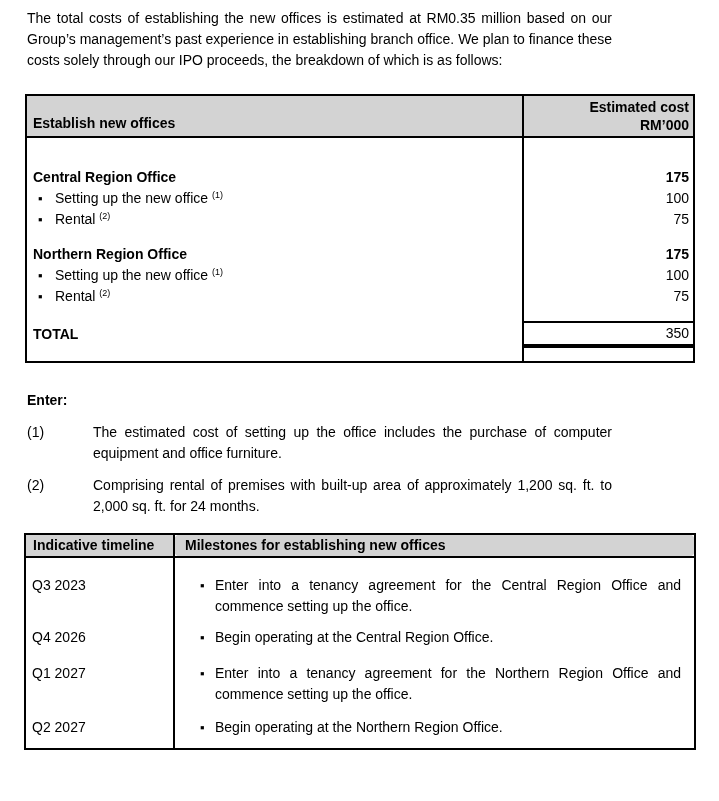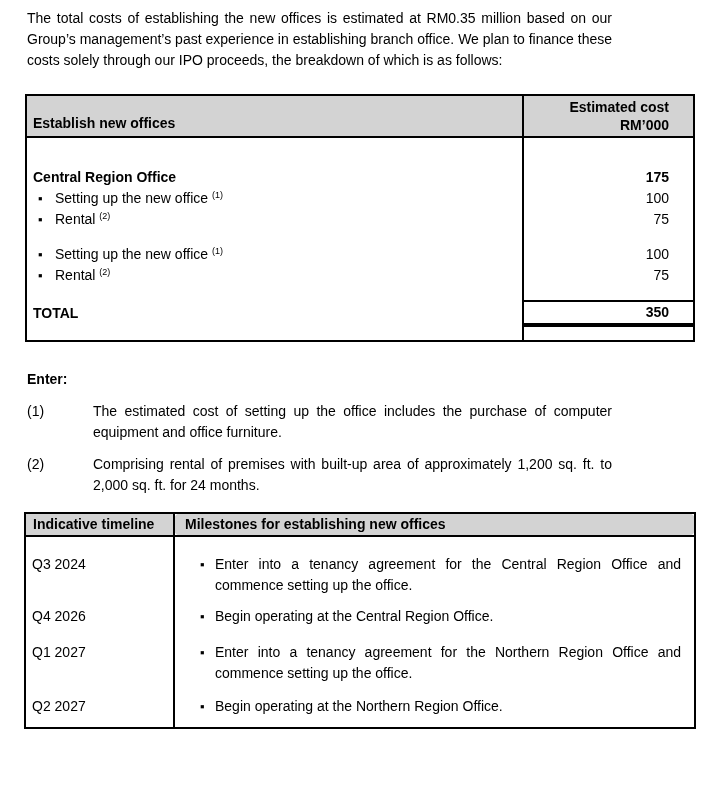--- a/index.html
+++ b/index.html
@@ -22,21 +22,21 @@
   
   table.cost-table {
     border-collapse: collapse;
     table-layout: fixed;
     width: 670px;
     margin: 23px 0 0 -2px;
     border: 2px solid var(--line);
   }
   .cost-table td { vertical-align: top; padding: 0; font-size: 14px; line-height: 21px; }
   .cost-table td.c1 { padding-left: 6px; }
-  .cost-table td.c2 { border-left: 2px solid var(--line); text-align: right; padding-right: 24px; }
+  .cost-table td.c2 { border-left: 2px solid var(--line); text-align: right; padding-right: 4px; }
   .cost-table tr.hdr td {
     background: var(--header-bg);
     border-bottom: 2px solid var(--line);
     font-weight: bold;
     height: 39px;
   }
   .cost-table tr.hdr td.c1 { vertical-align: bottom; padding-bottom: 2px; }
   .cost-table tr.hdr td.c2 { vertical-align: top; line-height: 18px; padding-top: 2px; padding-bottom: 2px; }
   .cost-table tr.sp-a td { height: 30px; }
   .cost-table tr.sp-b td { height: 14px; }
@@ -45,21 +45,21 @@
   .section-title { font-weight: bold; }
   .amt-bold { font-weight: bold; }
   .bullet-line .blt {
     display: inline-block;
     width: 17px;
     margin-left: 5px;
     font-size: 13px;
   }
   .cost-table tr.total td.c1 { font-weight: bold; padding-top: 2px; }
   .cost-table tr.total td.c2 {
-    font-weight: bold;
+    font-weight: normal;
     border-top: 2px solid var(--line);
     border-bottom: 4px solid var(--line);
   }
 
   
   .notes-heading { font-weight: bold; margin-top: 27px; }
   .note { display: flex; margin-top: 11px; }
   .note-ref { width: 66px; flex: 0 0 66px; }
   .note-text { flex: 1; text-align: justify; }
 
@@ -136,20 +136,24 @@
       </td>
       <td class="c2">75</td>
     </tr>
 
     <tr class="sp-b">
           <td class="c1"></td>
           <td class="c2"></td>
         </tr>
 
     <tr>
+      <td class="c1 section-title">Northern Region Office</td>
+      <td class="c2 amt-bold">175</td>
+    </tr>
+    <tr>
       <td class="c1 bullet-line">
         <span class="blt">▪</span><span>Setting up the new office</span> <sup>(1)</sup>
       </td>
       <td class="c2">100</td>
     </tr>
     <tr>
       <td class="c1 bullet-line">
         <span class="blt">▪</span><span>Rental</span> <sup>(2)</sup>
       </td>
       <td class="c2">75</td>
@@ -188,21 +192,21 @@
     <colgroup>
         <col style="width:149px">
         <col>
       </colgroup>
     <tbody>
         <tr class="hdr">
       <td class="p">Indicative timeline</td>
       <td class="m">Milestones for establishing new offices</td>
     </tr>
     <tr class="r1">
-      <td class="p">Q3 2024</td>
+      <td class="p">Q3 2023</td>
       <td class="m">
         <div class="mrow">
           <span class="blt2">▪</span>
           <div class="mtext">Enter into a tenancy agreement for the Central Region Office and commence setting up the office.</div>
         </div>
       </td>
     </tr>
     <tr class="r2">
       <td class="p">Q4 2026</td>
       <td class="m">

